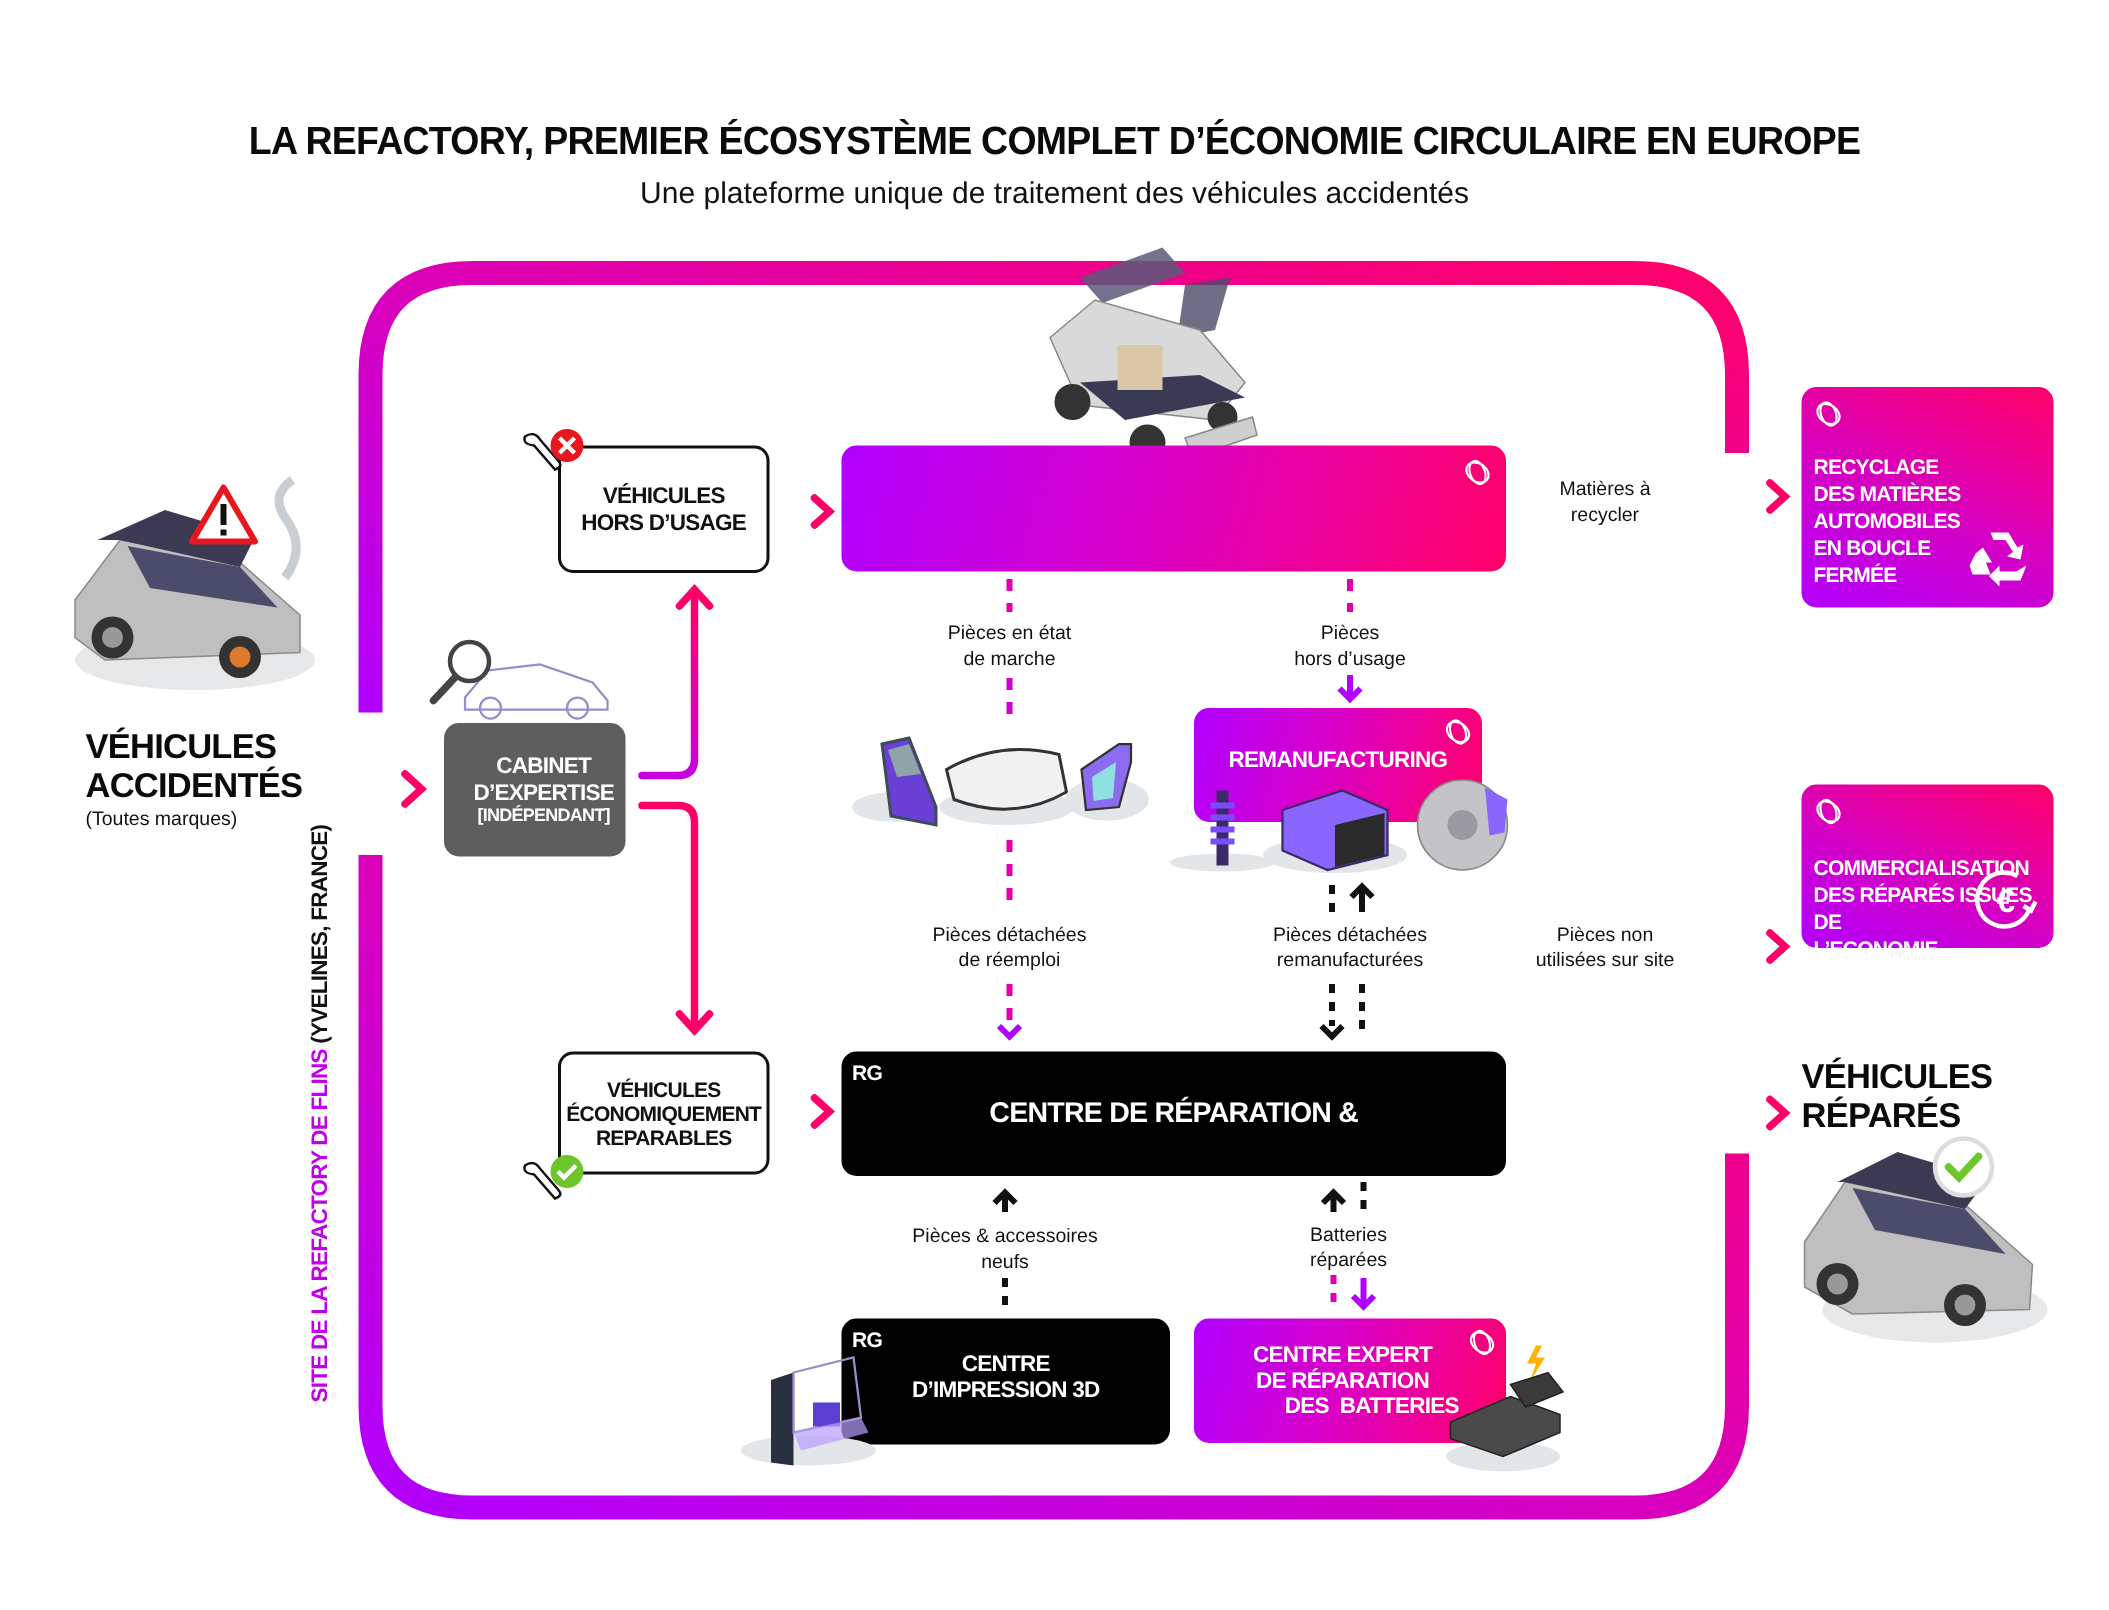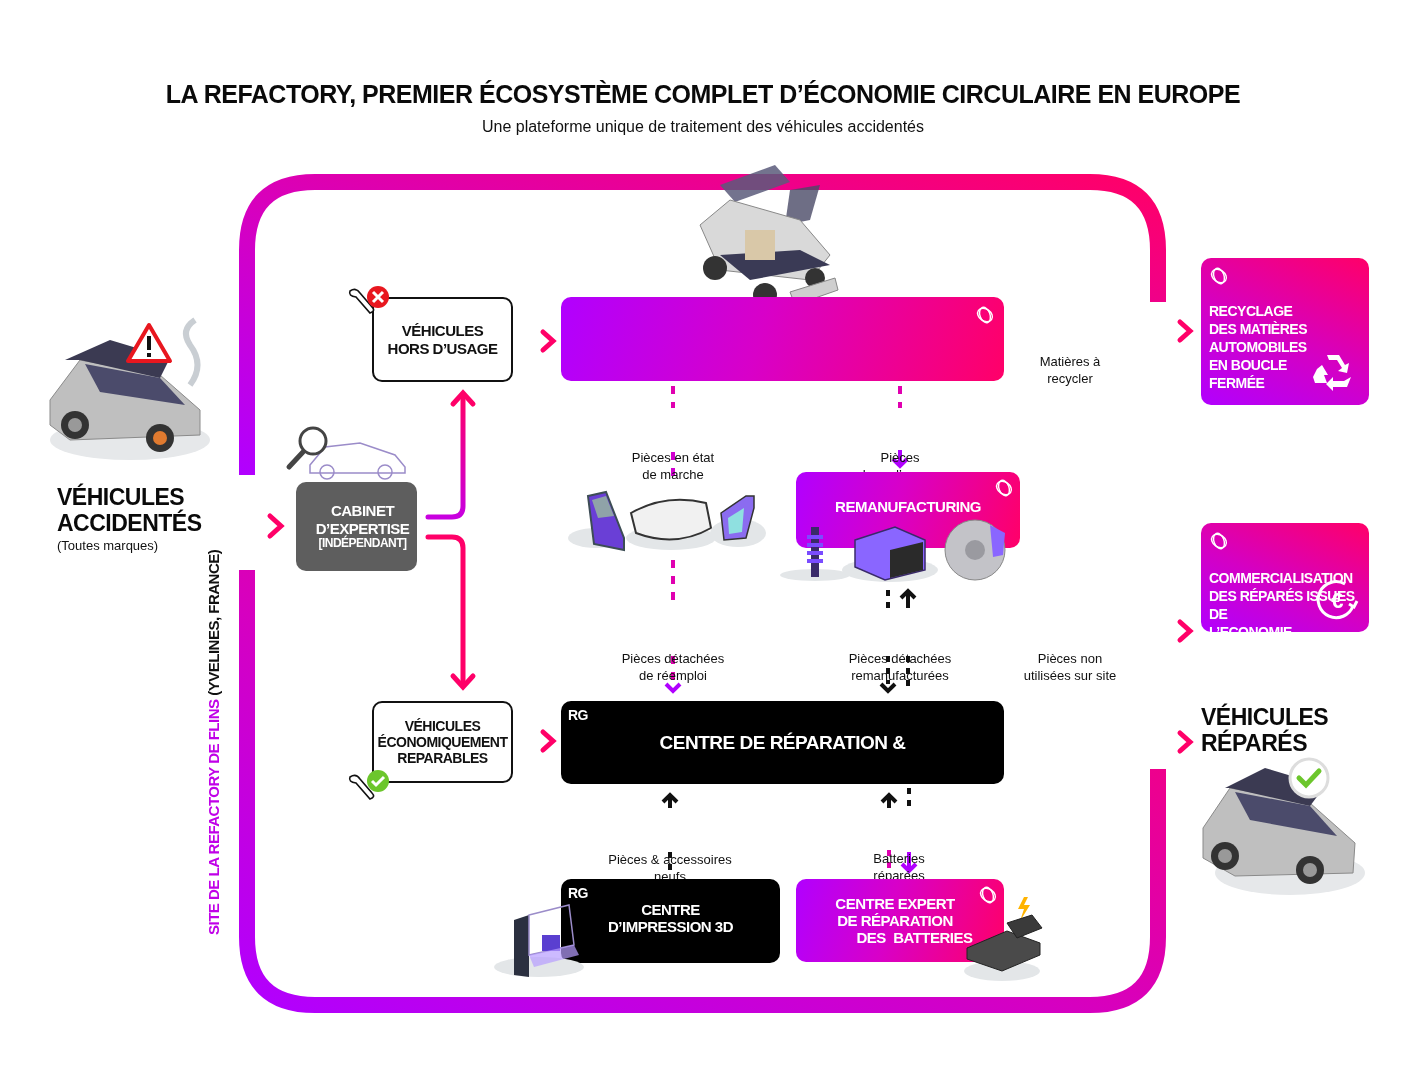--- a/index.html
+++ b/index.html
@@ -1,26 +1,26 @@
 <!DOCTYPE html>
 <html><head>
 <meta charset="utf-8">
 <style>
   html,body{margin:0;padding:0;background:#ffffff;}
   body{width:1406px;height:1073px;position:relative;overflow:hidden;font-family:"Liberation Sans",sans-serif;color:#111;}
   .abs{position:absolute;}
   .title{left:0;width:1406px;top:80px;text-align:center;font-family:"Liberation Sans",sans-serif;font-weight:700;font-size:25px;letter-spacing:-0.6px;transform:scaleY(1.05);color:#0a0a0a;}
-  .subtitle{left:0;width:1406px;top:118px;text-align:center;font-size:16px;color:#111;}
+  .subtitle{left:0;width:1406px;top:118px;text-align:center;font-size:20px;color:#111;}
   .cond{font-family:"Liberation Sans",sans-serif;font-weight:700;letter-spacing:-0.5px;line-height:1.15;}
   .box{box-sizing:border-box;border-radius:10px;display:flex;align-items:center;justify-content:center;text-align:center;}
   .grad{background:linear-gradient(105deg,#b100ff 0%,#d800c8 45%,#ff0068 100%);color:#fff;}
   .gradR{background:linear-gradient(25deg,#b100ff 0%,#d400c4 45%,#ff0068 100%);color:#fff;}
   .blk{background:#000;color:#fff;}
   .outline{background:#fff;border:2px solid #111;color:#111;}
-  .label{font-size:13px;text-align:center;line-height:17px;color:#111;margin-top:36px;}
+  .label{font-size:13px;text-align:center;line-height:17px;color:#111;}
   .rg{position:absolute;left:7px;top:6px;font-weight:700;font-size:14px;letter-spacing:-0.5px;color:#fff;}
   .logo{position:absolute;width:20px;height:20px;}
   svg{overflow:visible;}
 </style>
 </head>
 <body>
 
 <div class="abs title cond">LA REFACTORY, PREMIER ÉCOSYSTÈME COMPLET D’ÉCONOMIE CIRCULAIRE EN EUROPE</div>
 <div class="abs subtitle">Une plateforme unique de traitement des véhicules accidentés</div>
 
@@ -229,21 +229,21 @@
     <path d="M22 8 L40 4 L58 50 L58 62 L28 56 Z" fill="#6a3fd6" stroke="#3d4d55" stroke-width="2"></path>
     <path d="M26 12 L40 8 L48 28 L32 30 Z" fill="#8fa3a8"></path>
     <ellipse cx="105" cy="50" rx="45" ry="12" fill="#e3e6e8"></ellipse>
     <path d="M65 25 Q100 5 140 15 L145 40 Q110 60 70 45 Z" fill="#f1f1f1" stroke="#333" stroke-width="2"></path>
     <ellipse cx="172" cy="45" rx="28" ry="14" fill="#e3e6e8"></ellipse>
     <path d="M155 25 L180 8 L188 8 L188 20 L180 50 L158 52 Z" fill="#8b6cf0" stroke="#333" stroke-width="1.5"></path>
     <path d="M162 30 L178 20 L176 44 L163 46 Z" fill="#8fe0e0"></path>
   </svg>
 </div>
 
-<div class="abs box grad cond" style="left:796px;top:472px;width:224px;height:76px;font-size:15px;align-items:flex-start;padding-top:26px;">
+<div class="abs box grad cond" style="left:796px;top:472px;width:192px;height:76px;font-size:15px;align-items:flex-start;padding-top:26px;">
   <span>REMANUFACTURING</span>
   <svg class="logo" style="right:6px;top:6px;" viewBox="0 0 20 20">
     <ellipse cx="10" cy="10" rx="8" ry="6" fill="none" stroke="#fff" stroke-width="1.4" transform="rotate(35 10 10)"></ellipse>
     <ellipse cx="10" cy="10" rx="5" ry="8" fill="none" stroke="#fff" stroke-width="1.4" transform="rotate(-20 10 10)"></ellipse>
   </svg>
 </div>
 <div class="abs" style="left:775px;top:515px;width:235px;height:70px;">
   <svg width="235" height="70">
     <ellipse cx="40" cy="60" rx="35" ry="6" fill="#e3e6e8"></ellipse>
     <rect x="36" y="12" width="8" height="50" fill="#3a2a6a"></rect>

